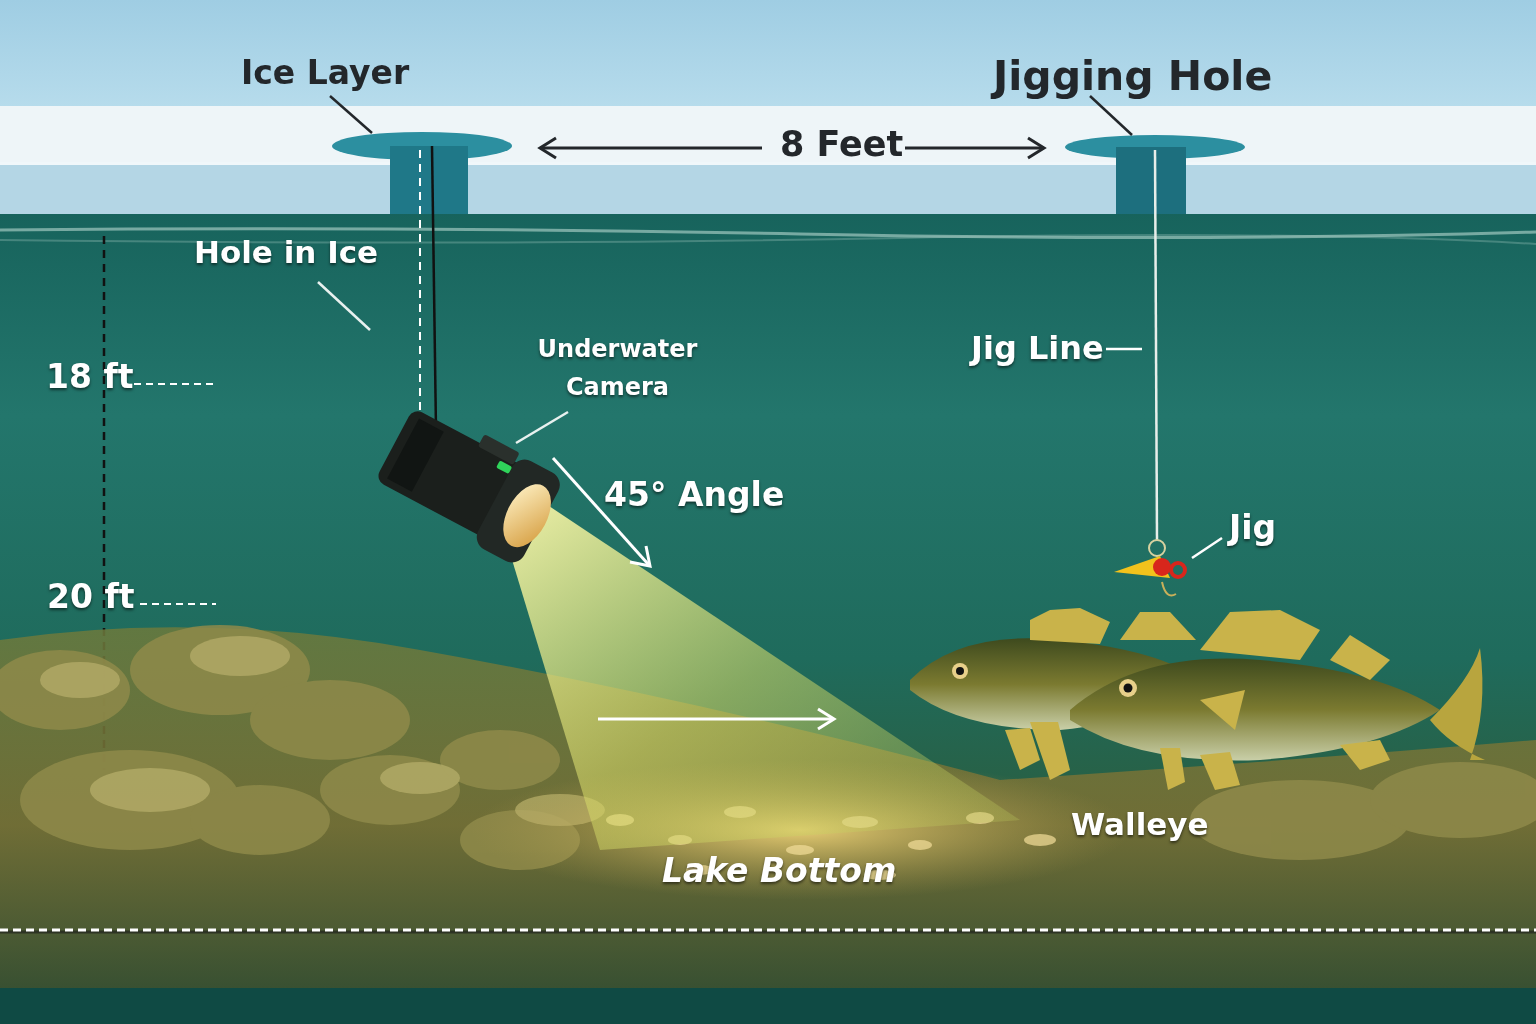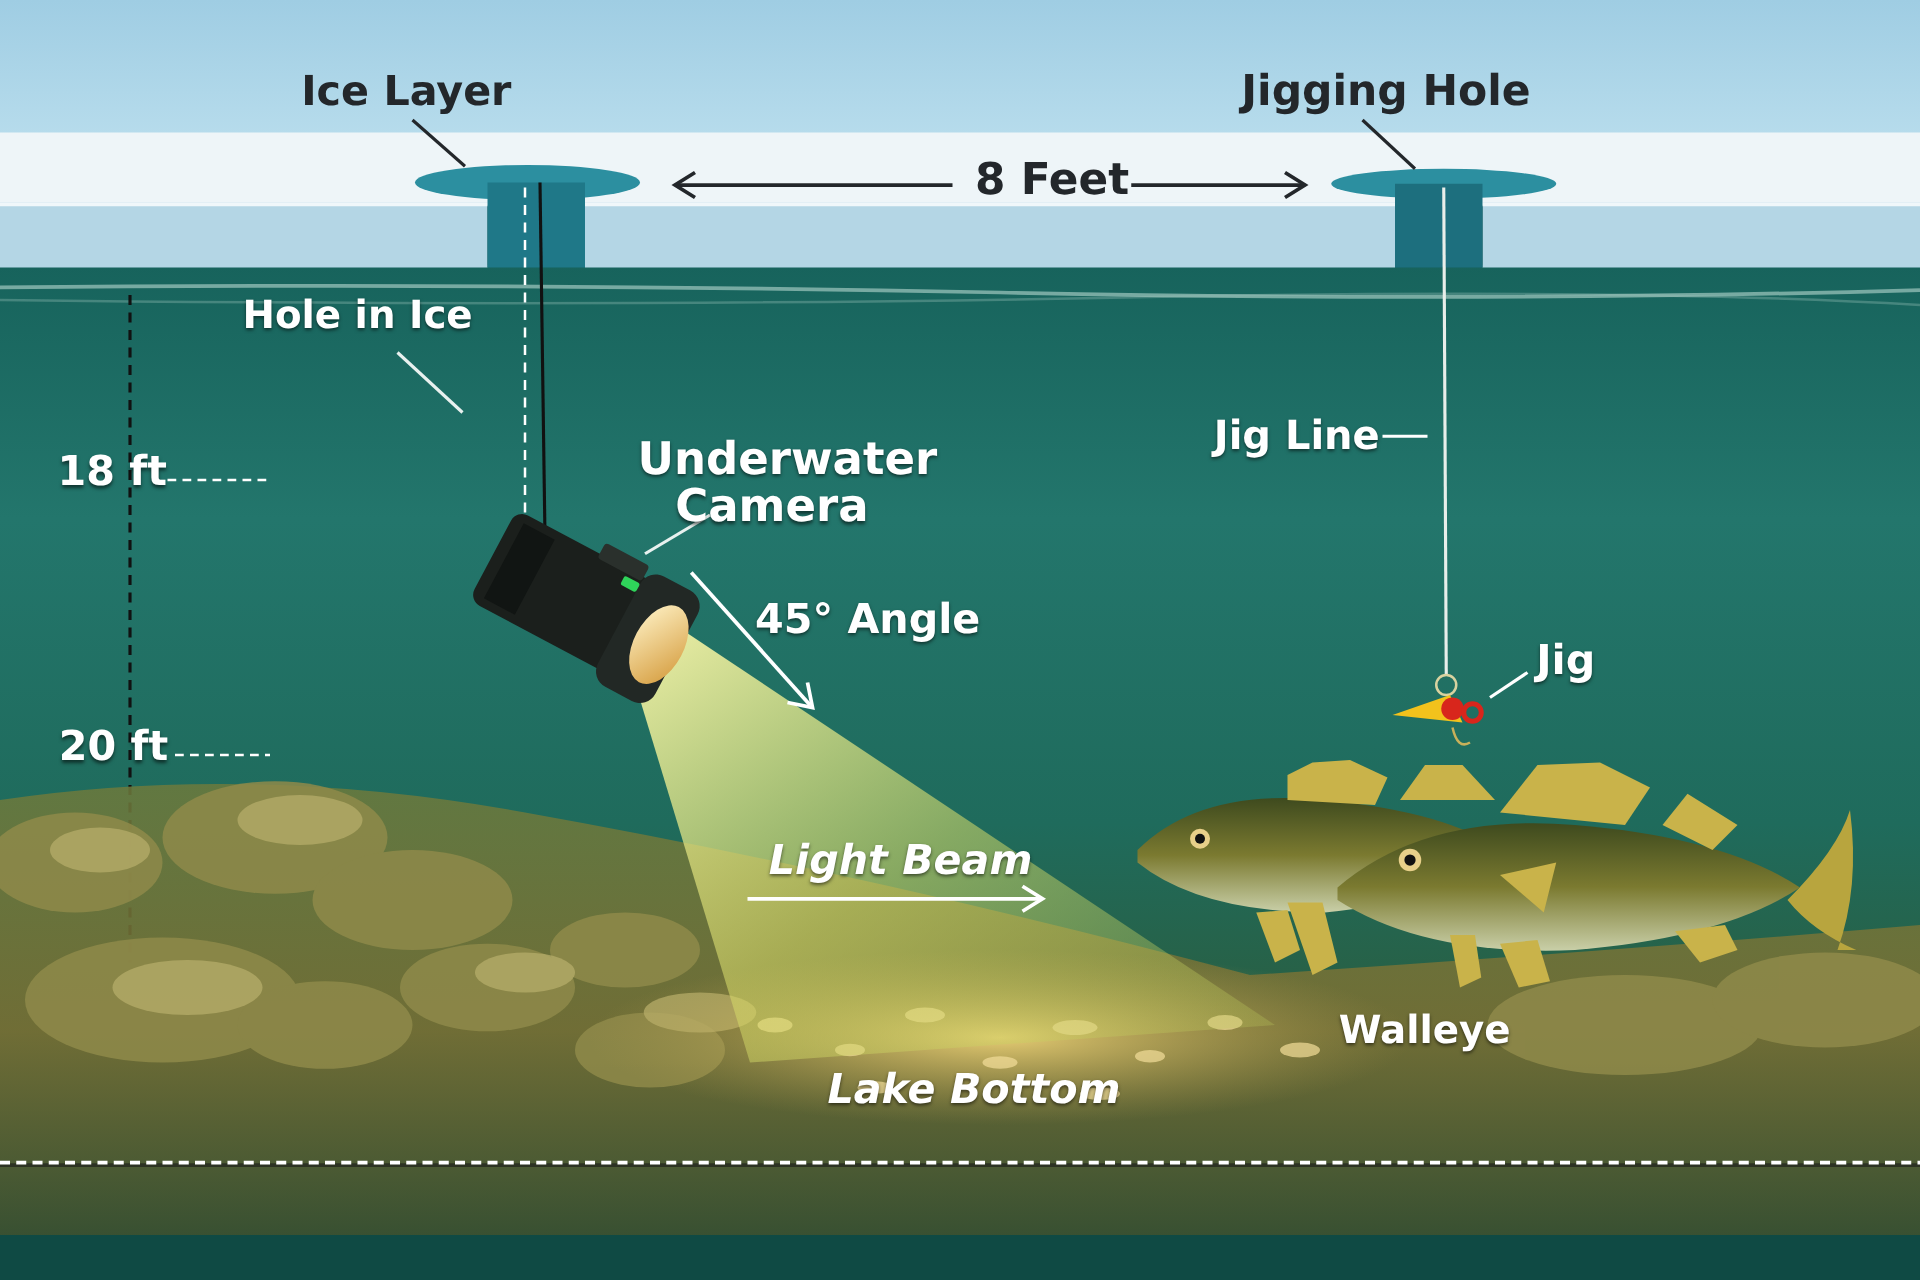--- a/index.html
+++ b/index.html
@@ -196,28 +196,27 @@
       <path d="M1200 755 L1215 790 L1240 785 L1230 752 Z" fill="#c9b34a"></path>
       <path d="M1160 748 L1168 790 L1185 782 L1180 748 Z" fill="#c9b34a"></path>
       <path d="M1340 745 L1360 770 L1390 760 L1380 740 Z" fill="#c9b34a"></path>
       <path d="M1200 700 L1245 690 L1235 730 Z" fill="#c9b34a"></path>
       <circle cx="1128" cy="688" r="9" fill="#e8d08a"></circle>
         <circle cx="1128" cy="688" r="4.5" fill="#111"></circle>
     </g>
   </svg>
 
   <div class="label dark" style="left:241px; top:56px; font-size:33px;">Ice Layer</div>
-  <div class="label dark" style="left:993px; top:56px; font-size:34px;">Jigging Hole</div>
+  <div class="label dark" style="left:993px; top:56px; font-size:41px;">Jigging Hole</div>
   <div class="label dark" style="left:780px; top:127px; font-size:35px;">8 Feet</div>
   <div class="label light" style="left:194px; top:237px; font-size:31px;">Hole in Ice</div>
   <div class="label light" style="left:46px; top:360px; font-size:33px;">18 ft</div>
   <div class="label light" style="left:47px; top:580px; font-size:33px;">20 ft</div>
-  <div class="label light center" style="left:510px; top:349px; width:215px; font-size:36px; line-height:38px;">
+  <div class="label light center" style="left:510px; top:330px; width:215px; font-size:24px; line-height:38px;">
     <div>Underwater</div>
     <div>Camera</div>
   </div>
   <div class="label light" style="left:604px; top:478px; font-size:33px;">45° Angle</div>
   <div class="label light" style="left:971px; top:332px; font-size:32px;">Jig Line</div>
   <div class="label light" style="left:1229px; top:511px; font-size:33px;">Jig</div>
-  <div class="label light italic" style="left:615px; top:671px; font-size:33px;">Light Beam</div>
   <div class="label light" style="left:1071px; top:809px; font-size:31px;">Walleye</div>
   <div class="label light italic" style="left:662px; top:854px; font-size:33px;">Lake Bottom</div>
 </div>
 
 </body></html>

